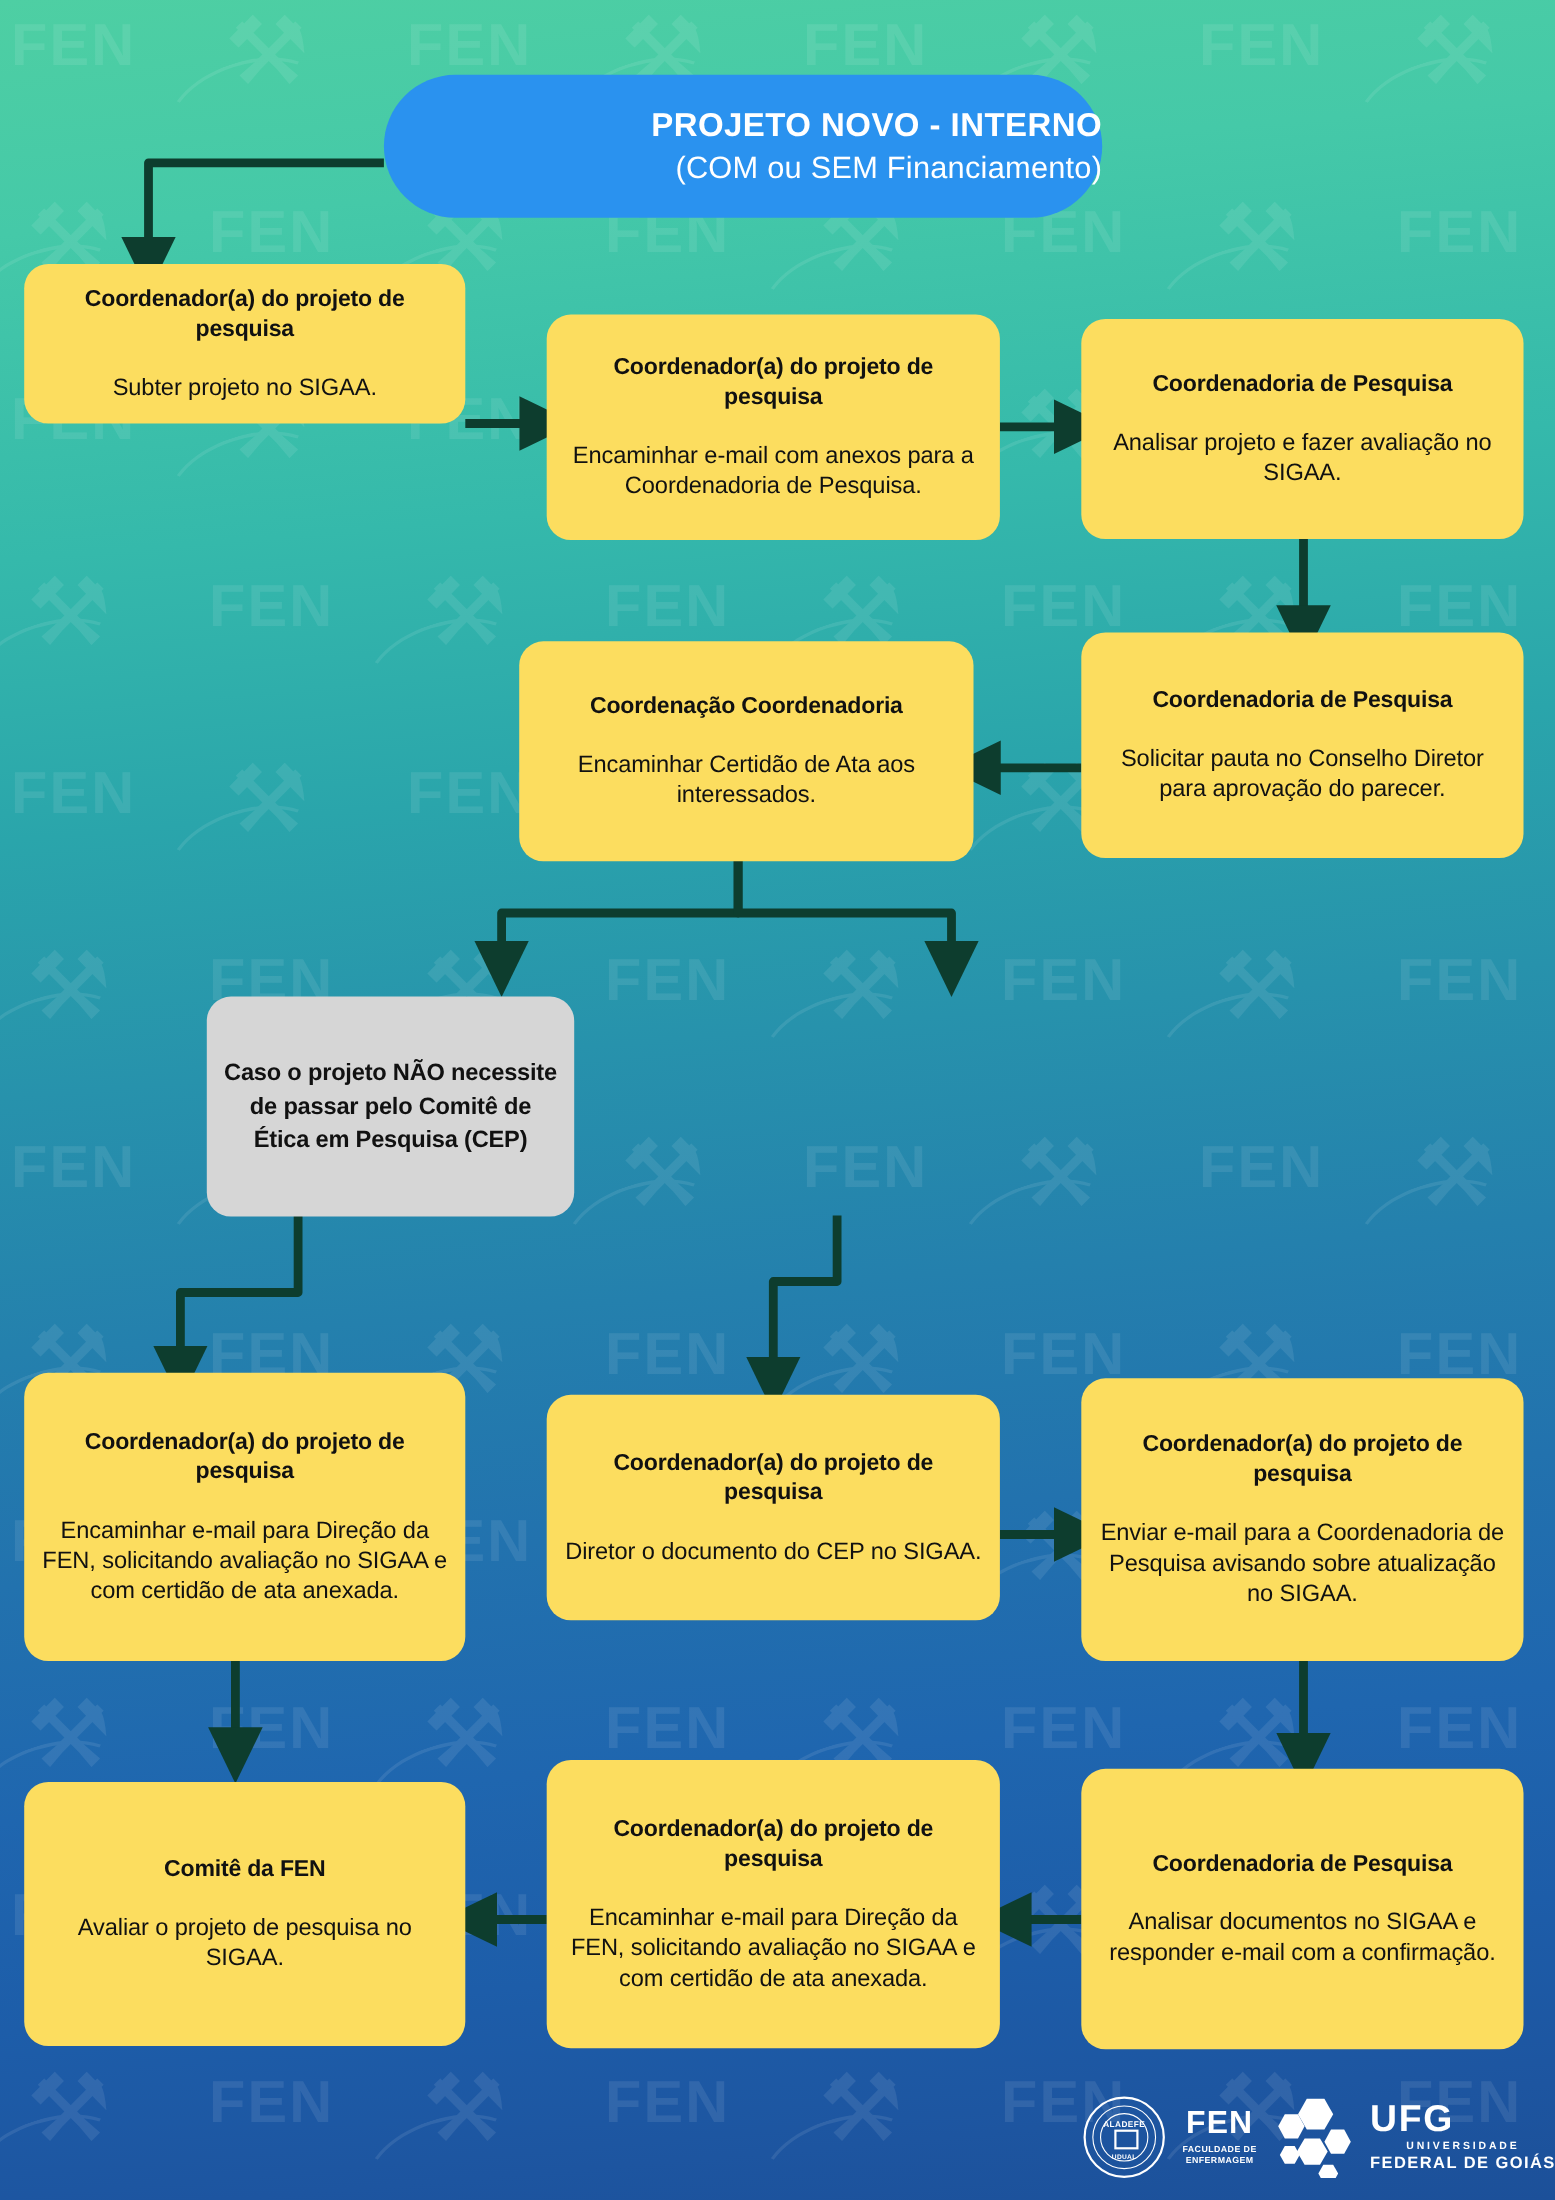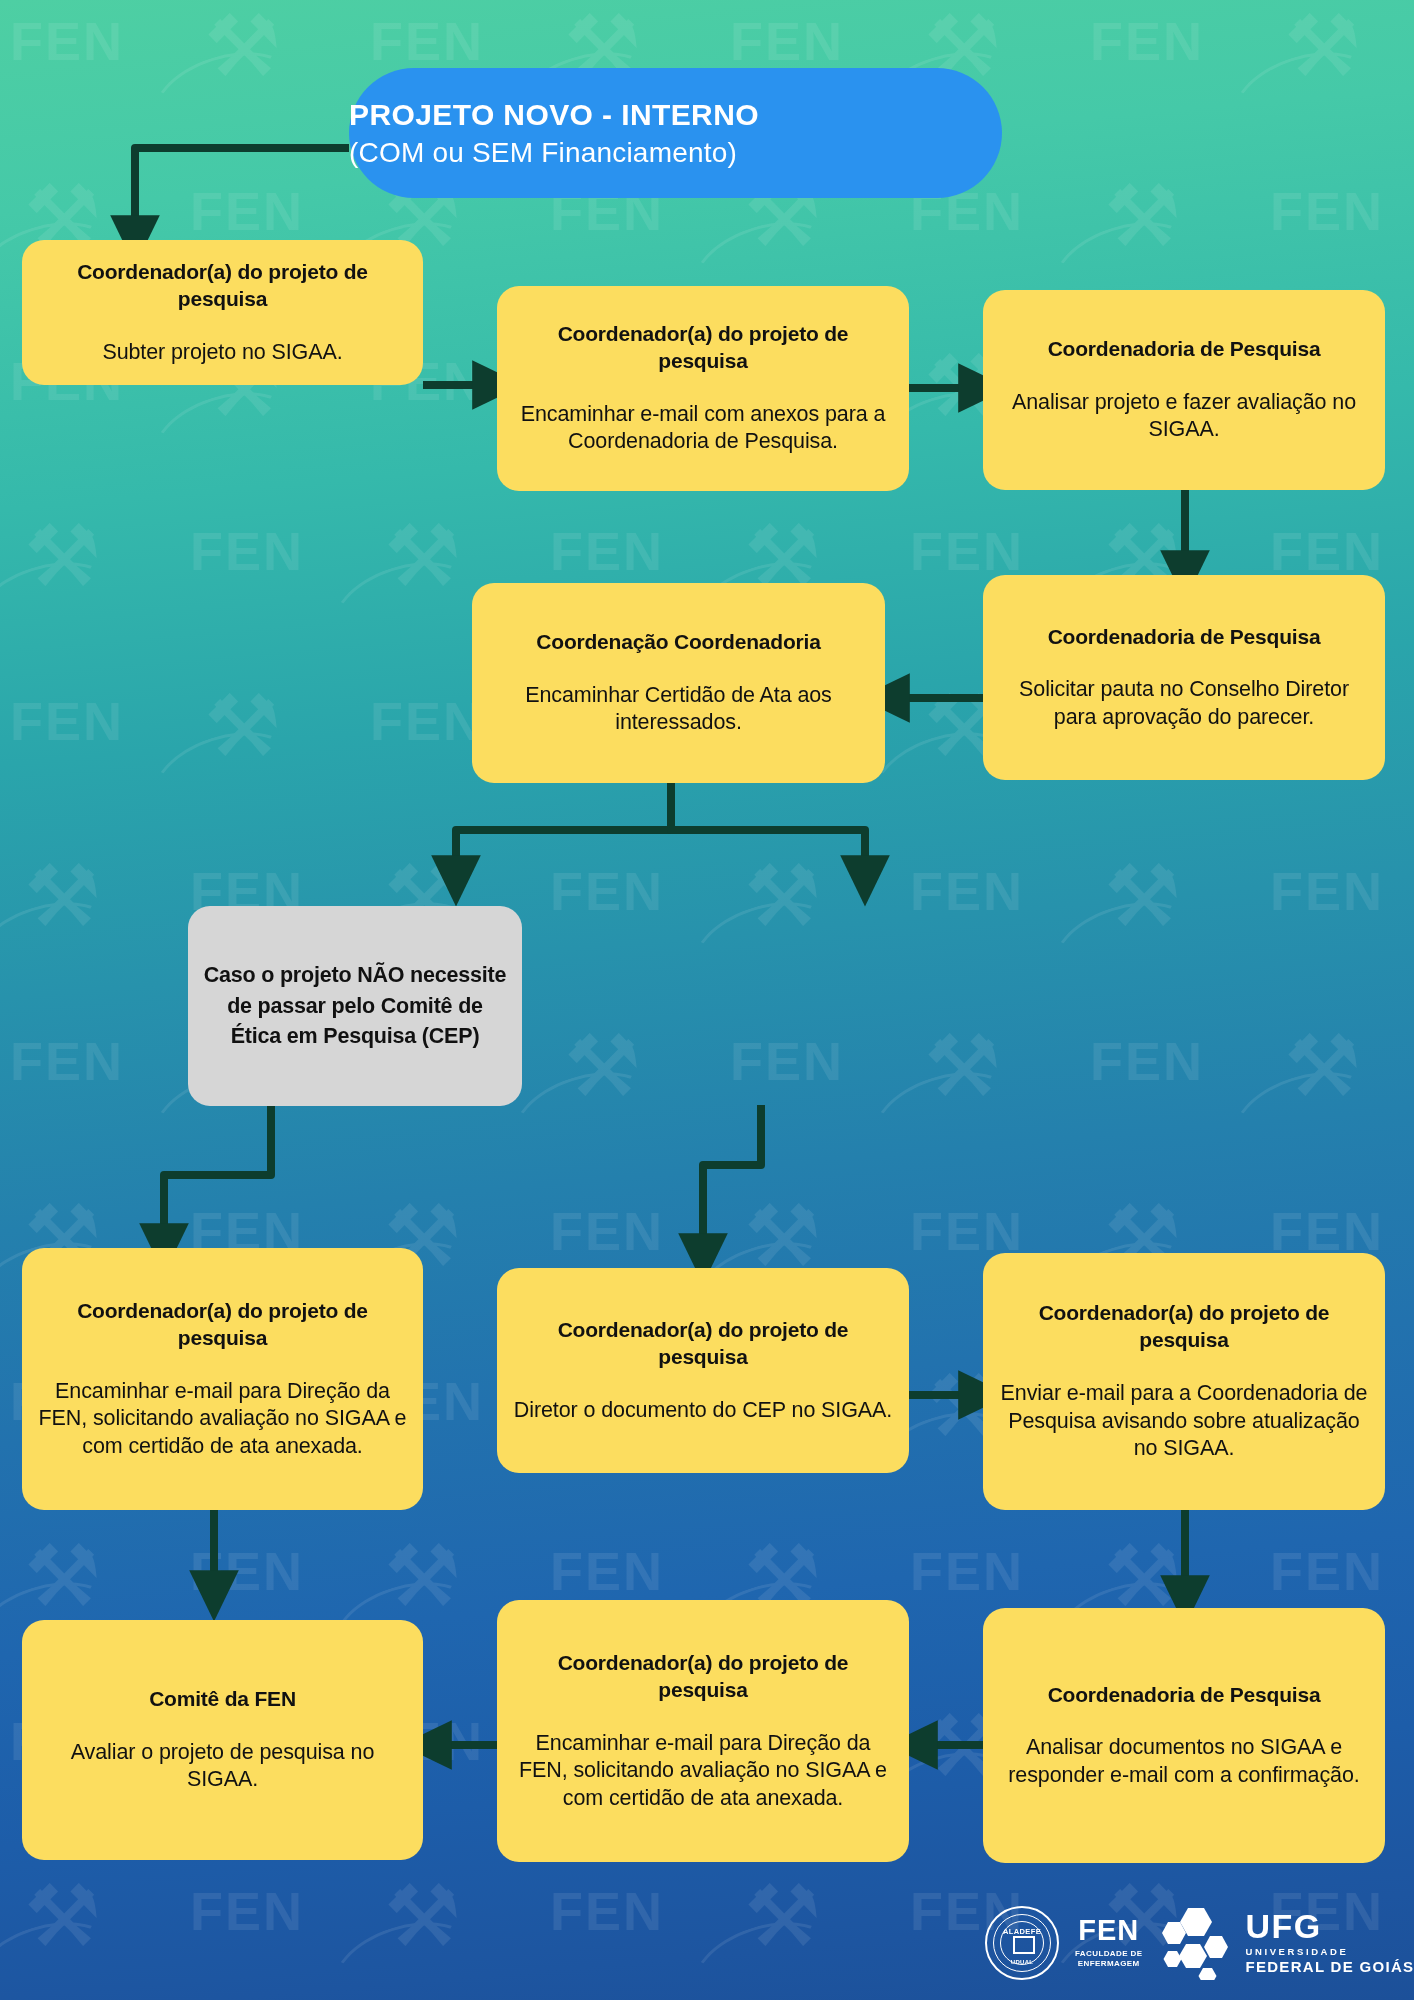--- a/index.html
+++ b/index.html
@@ -83,21 +83,21 @@
   }
 
   
   #titlebox {
     position: absolute;
     left: 349px; top: 68px;
     width: 653px; height: 130px;
     background: #2a92ef;
     border-radius: 65px;
     display: flex; flex-direction: column;
-    align-items: flex-start; justify-content: center;
+    align-items: flex-end; justify-content: center;
     color: #ffffff;
     text-align: center;
   }
   #titlebox .l1 { font-size: 30px; font-weight: bold; letter-spacing: 0.4px; }
   #titlebox .l2 { font-size: 28px; font-weight: normal; letter-spacing: 0.2px; margin-top: 5px; }
 
   
   #wires { position: absolute; inset: 0; }
 
   
@@ -135,21 +135,21 @@
     width: 22px; height: 18px;
     border: 2px solid #fff;
   }
   .fen-logo { flex: 0 0 auto; color: #fff; text-align: center; }
   .fen-logo .big { font-size: 29px; font-weight: bold; letter-spacing: 1px; line-height: 1; }
   .fen-logo .sm  { font-size: 8px; font-weight: bold; letter-spacing: 0.4px; margin-top: 4px; line-height: 1.25; }
   .ufg-logo { flex: 0 0 auto; display: flex; align-items: center; gap: 9px; }
   .ufg-logo .hexmark { width: 78px; height: 74px; flex: 0 0 auto; }
   .ufg-logo .txt { color: #fff; }
   .ufg-logo .txt .big { font-size: 34px; font-weight: bold; letter-spacing: 1.5px; line-height: 0.95; }
-  .ufg-logo .txt .sm1 { font-size: 9.5px; font-weight: bold; letter-spacing: 2.6px; margin-top: 4px; }
+  .ufg-logo .txt .sm1 { font-size: 9.5px; font-weight: bold; letter-spacing: 2.6px; margin-top: 4px; text-align: center; }
   .ufg-logo .txt .sm2 { font-size: 15px; font-weight: bold; letter-spacing: 1.3px; margin-top: 1px; }
 </style>
 </head>
 <body>
 
 <div id="canvas">
 
   <div id="watermark">
       <div class="wm-txt" style="left: 10px; top: 10px; font-size: 54px;">FEN</div>
       <div class="wm-lamp" style="left: 204px; top: -4px; font-size: 86px;">⚒</div>

